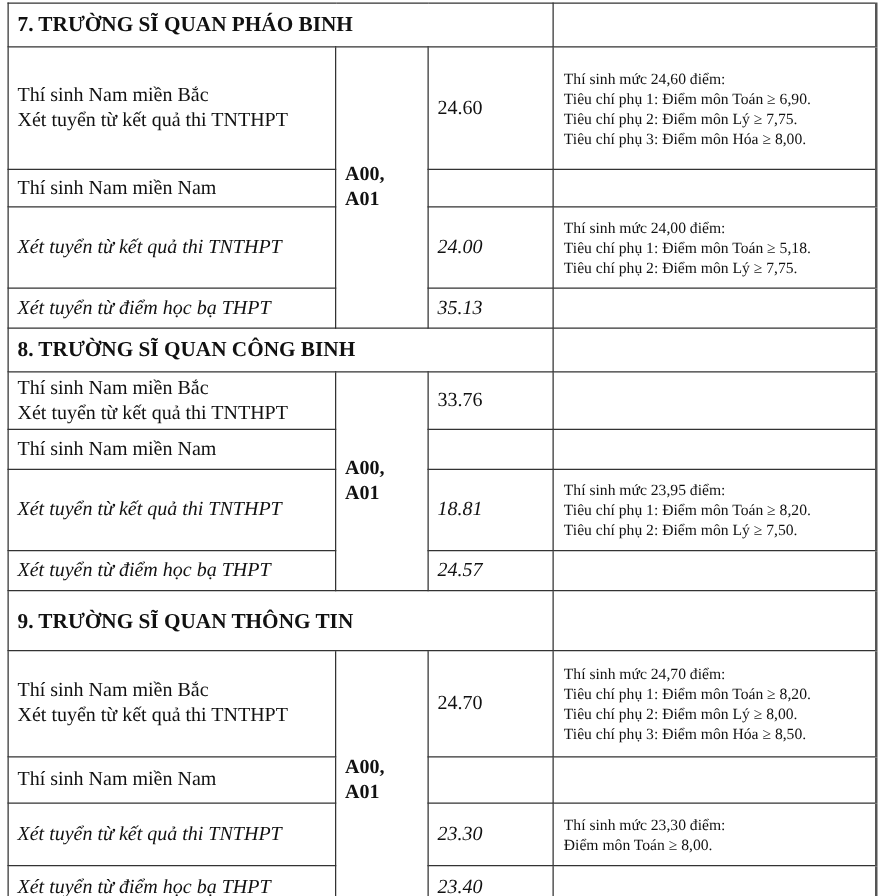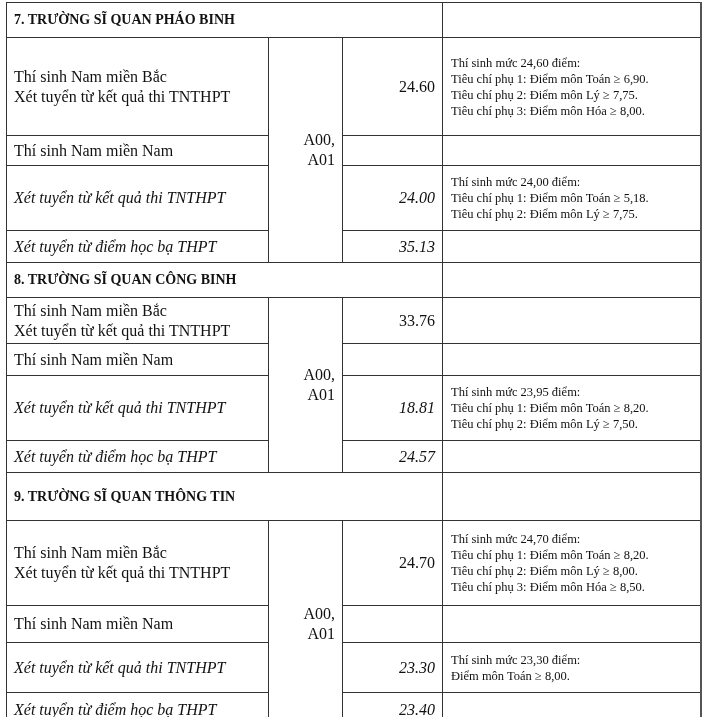--- a/index.html
+++ b/index.html
@@ -1,22 +1,22 @@
 <!DOCTYPE html>
 <html><head>
 <meta charset="utf-8">
 <style>
   html,body{margin:0;padding:0;background:#fff;}
   body{width:706px;height:717px;overflow:hidden;position:relative;font-family:"Liberation Serif","DejaVu Serif",serif;color:#111;}
   .tbl{position:absolute;left:6px;top:2px;width:694px;}
   table{border-collapse:collapse;width:694px;table-layout:fixed;}
   td{border:1px solid #333;padding:0 7px;vertical-align:middle;font-size:16px;line-height:20px;}
-  td.sec{font-weight:bold;font-size:14px;}
-  td.code{text-align:right;font-weight:normal;vertical-align:middle;}
-  td.score{text-align:right;}
+  td.sec{font-weight:bold;font-size:17px;}
+  td.code{text-align:left;font-weight:bold;vertical-align:middle;}
+  td.score{text-align:left;}
   td.it{font-style:italic;}
   td.note{font-size:12.5px;line-height:16px;padding:0 8px;margin-left:48px;}
   .ln{display:block;}
   .outer-right{border-right:2px solid #555;}
 </style>
 </head>
 <body>
 
 <div class="tbl">
 <table>

